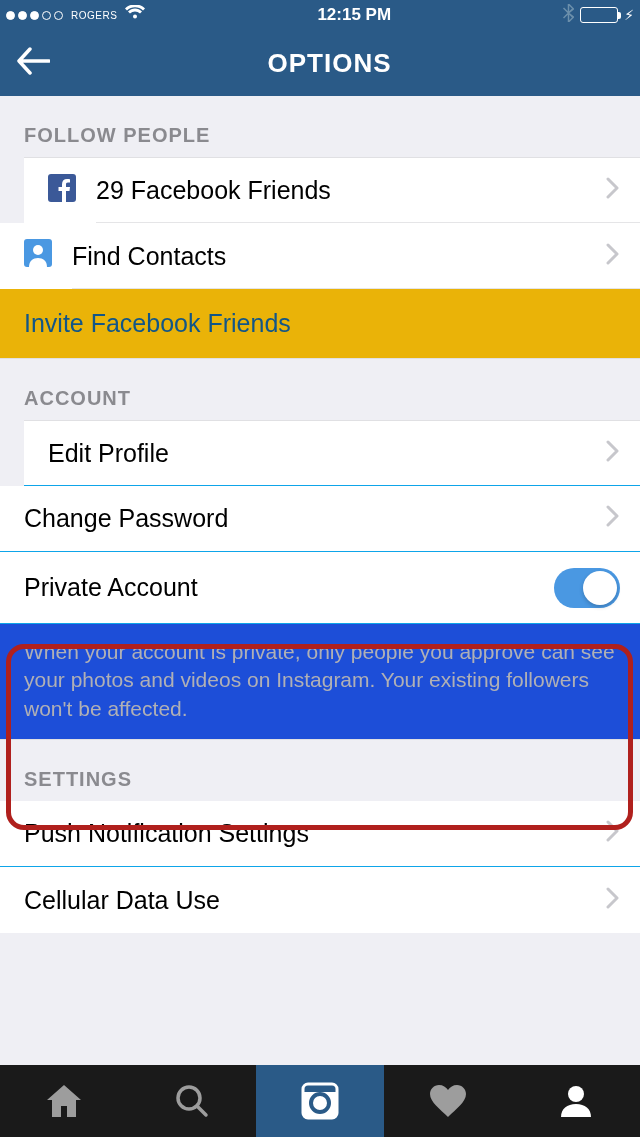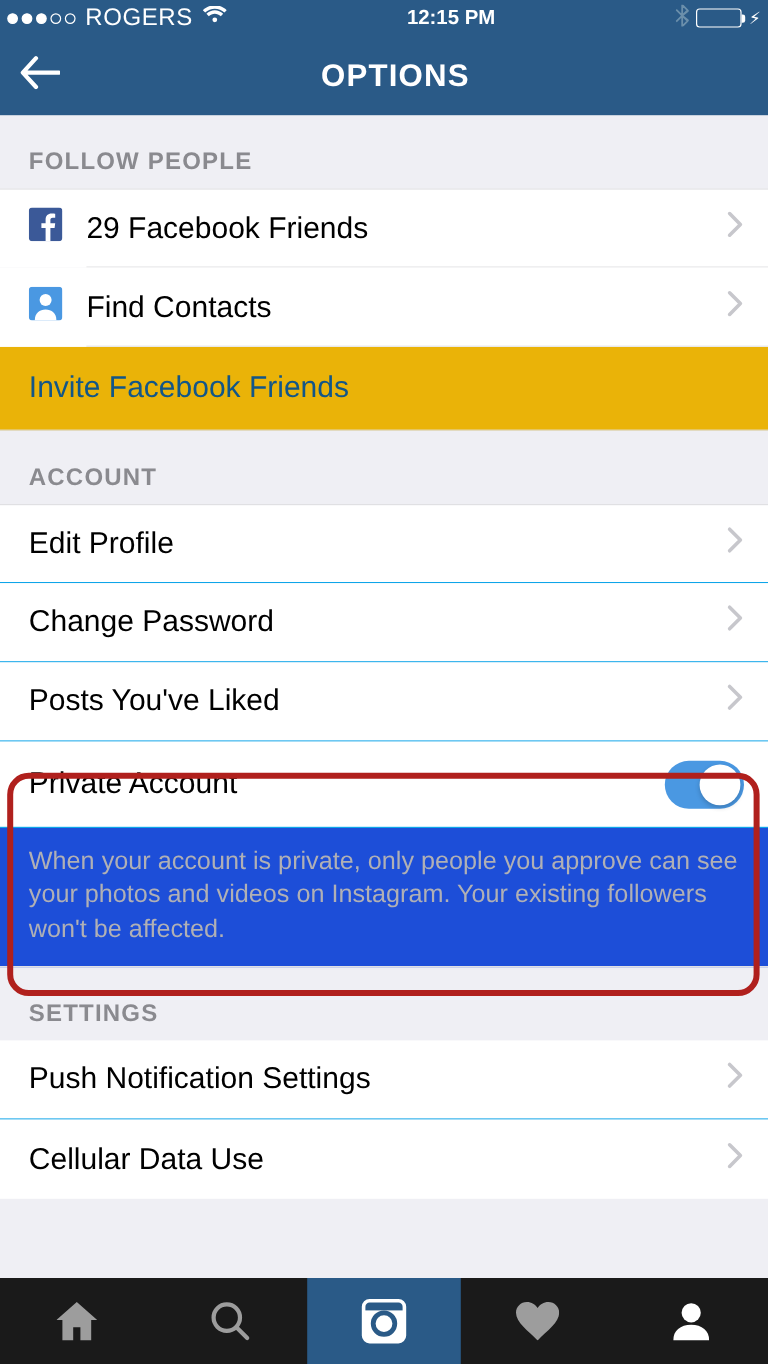--- a/index.html
+++ b/index.html
@@ -21,21 +21,21 @@
       align-items: center;
       justify-content: space-between;
       padding: 0 6px;
       font-size: 17px;
       font-weight: 500;
     }
     .status-left { display: flex; align-items: center; gap: 4px; }
     .signal-dots { display: flex; gap: 3px; align-items: center; }
     .dot { width: 9px; height: 9px; border-radius: 50%; border: 1px solid #fff; }
     .dot.filled { background: #fff; }
-    .carrier { margin-left: 4px; letter-spacing:.5px; font-size:20px;}
+    .carrier { margin-left: 4px; letter-spacing:.5px; font-size:10px;}
     .wifi-icon { margin-left: 4px; }
     .status-center { font-weight: 600; }
     .status-right { display: flex; align-items: center; gap: 6px; }
     .battery { width: 38px; height: 16px; border: 1.5px solid #fff; border-radius: 3px; position: relative; }
     .battery::after { content:""; position:absolute; right:-4px; top:4px; width:3px; height:7px; background:#fff; border-radius:0 2px 2px 0; }
     .battery-fill { background:#4cd964; height:100%; width:92%; border-radius:1.5px; }
 
     
     .nav-header {
       height: 66px;
@@ -64,21 +64,21 @@
       background: #fff;
       display: flex;
       align-items: center;
       padding: 0 20px 0 24px;
       min-height: 66px;
       font-size: 25px;
       color: #000;
       border-bottom: 1px solid #0ea5e9;
       position: relative;
     }
-    .row.first { border-top: 1px solid #e0e0e3; }
+    .row.first { border-top: 1px solid #e0e0e3; margin-left: 24px; }
     .row.indent-border::after {
       content:""; position:absolute; left:72px; right:0; bottom:0; height:1px; background:#e5e5e7;
     }
     .row.indent-border { border-bottom: none; }
     .row .icon-slot {
       width: 48px;
       display: flex;
       align-items: center;
     }
     .row .label { flex: 1; }
@@ -228,28 +228,20 @@
 
   <div class="row">
     <div class="label">Change Password</div>
     <span class="row-chevron">
       <svg width="14" height="22" viewBox="0 0 14 22">
           <path d="M2 2l9 9-9 9" stroke="#c7c7cc" stroke-width="3" fill="none" stroke-linecap="round" stroke-linejoin="round"></path>
         </svg>
     </span>
   </div>
 
-  <div class="row">
-    <div class="label">Posts You've Liked</div>
-    <span class="row-chevron">
-      <svg width="14" height="22" viewBox="0 0 14 22">
-          <path d="M2 2l9 9-9 9" stroke="#c7c7cc" stroke-width="3" fill="none" stroke-linecap="round" stroke-linejoin="round"></path>
-        </svg>
-    </span>
-  </div>
 
   <div class="row" style="min-height:72px;">
     <div class="label">Private Account</div>
     <div class="toggle">
       <div class="knob"></div>
     </div>
   </div>
 
   <div class="desc-row">When your account is private, only people you approve can see your photos and videos on Instagram. Your existing followers won't be affected.</div>
 

